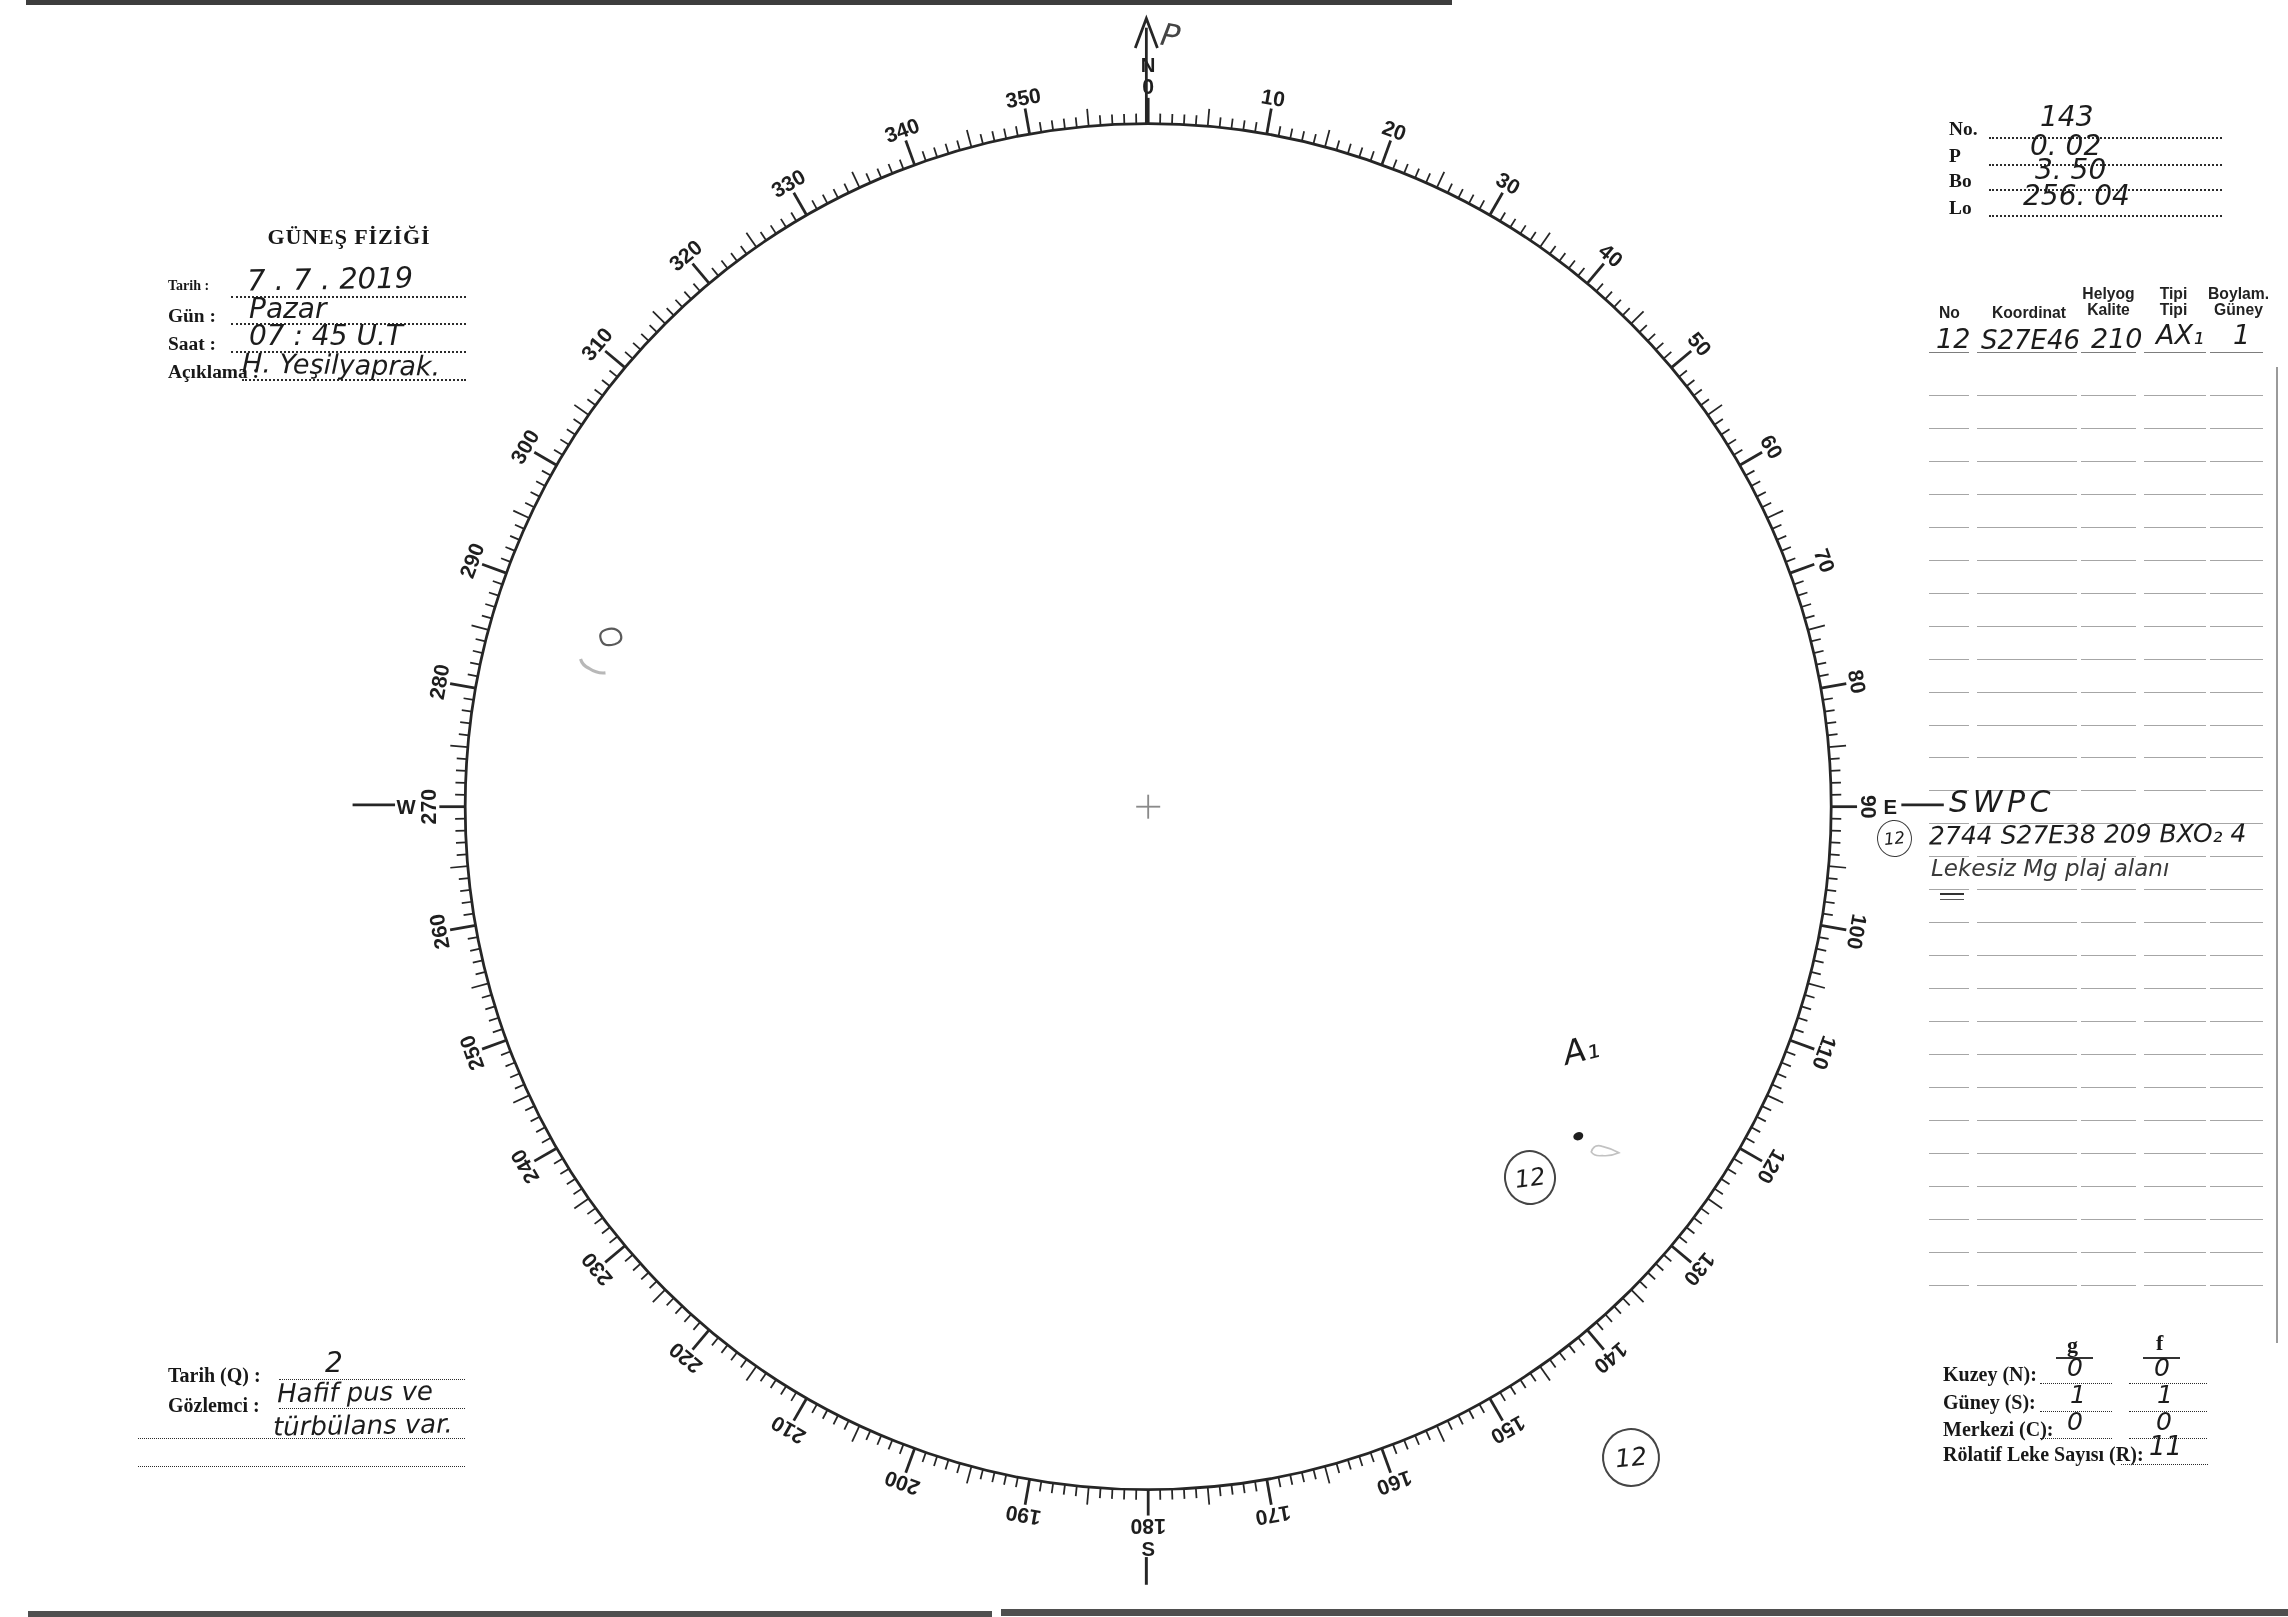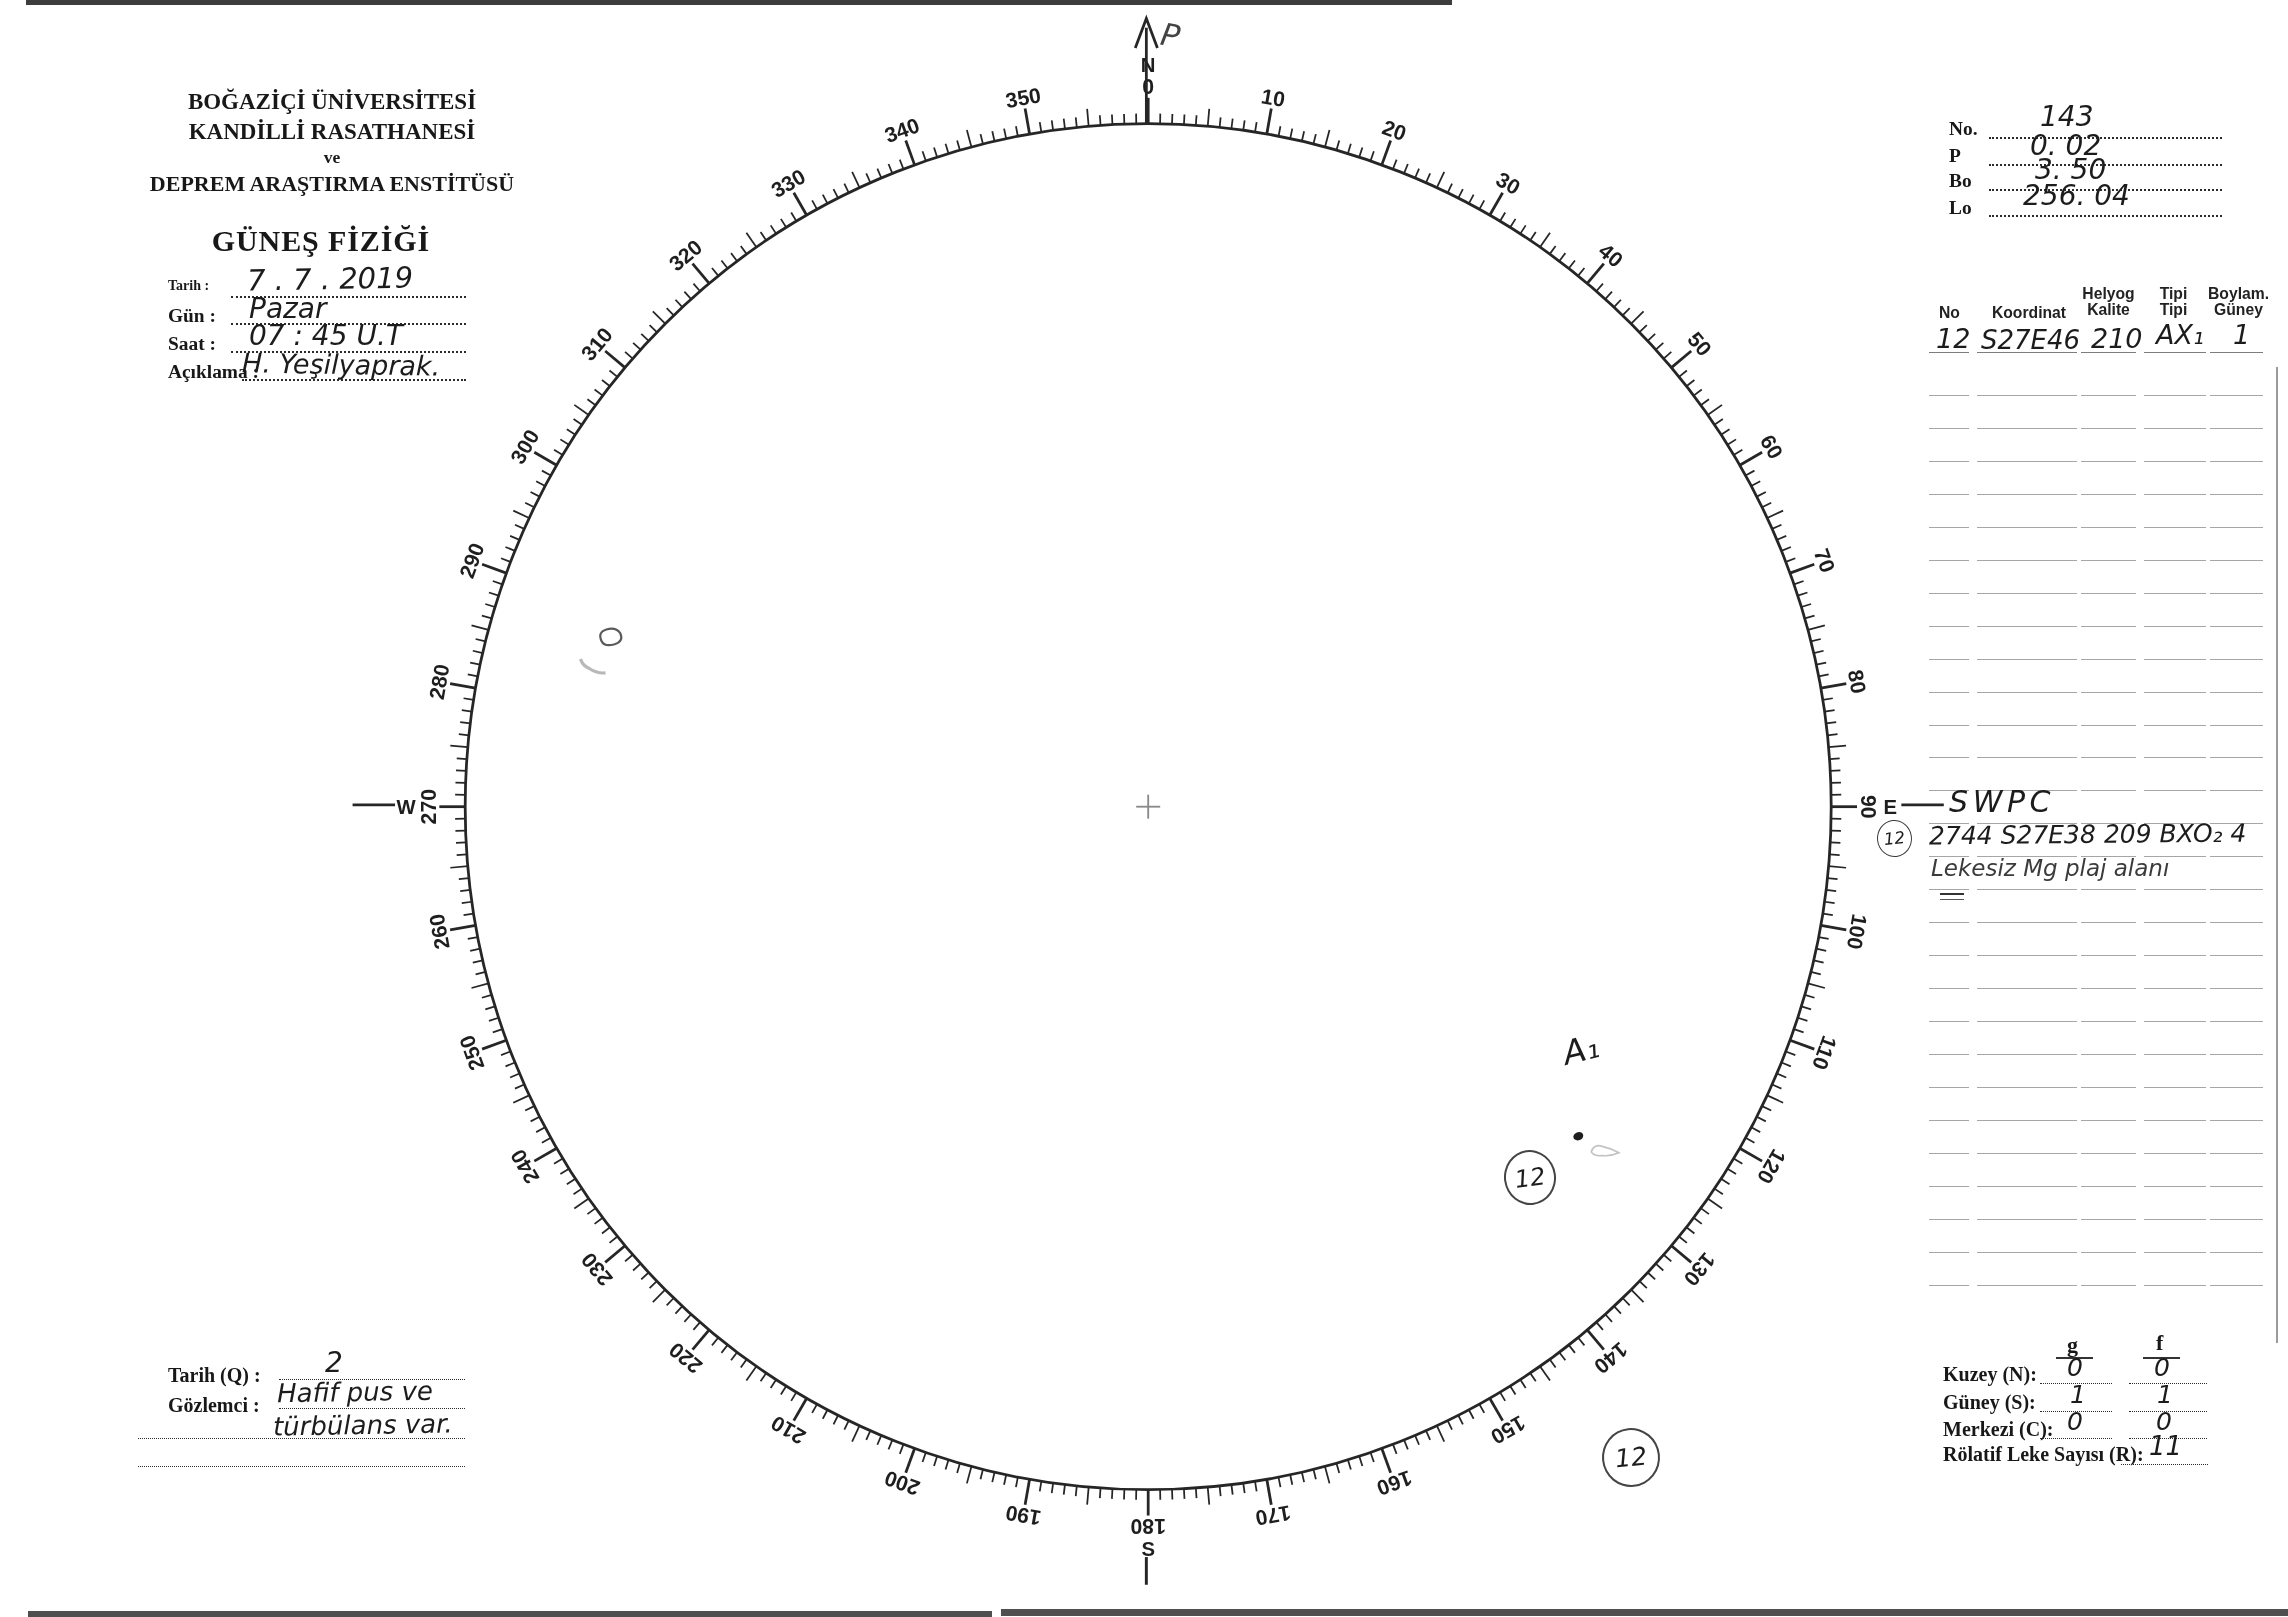--- a/index.html
+++ b/index.html
@@ -19,27 +19,21 @@
 </head>
 <body>
 
 <div class="page">
 
   <div class="scanline" style="left:26px;top:0;width:1426px;height:4.6px;background:#3d3d3d;"></div>
   <div class="scanline" style="left:28px;top:1611px;width:964px;height:5.5px;"></div>
   <div class="scanline" style="left:1001px;top:1609px;width:1287px;height:7.4px;"></div>
   <div class="abs" style="left:2276px;top:367px;width:1.8px;height:976px;background:#9a9a9a;"></div>
 
-  <div class="abs" style="left:129px;top:89px;width:406px;text-align:center;">
-    <div class="lbl" style="font-size:23px;">BOĞAZİÇİ ÜNİVERSİTESİ</div>
-    <div class="lbl" style="font-size:23px;margin-top:3.7px;">KANDİLLİ RASATHANESİ</div>
-    <div class="lbl" style="font-size:17.5px;margin-top:2.8px;">ve</div>
-    <div class="lbl" style="font-size:22px;margin-top:2.8px;">DEPREM ARAŞTIRMA ENSTİTÜSÜ</div>
-  </div>
-  <div class="lbl abs" style="left:118px;top:224px;width:406px;text-align:center;font-size:30px;letter-spacing:0.9px;">GÜNEŞ FİZİĞİ</div>
+  <div class="lbl abs" style="left:146px;top:224px;width:406px;text-align:center;font-size:22px;letter-spacing:0.9px;">GÜNEŞ FİZİĞİ</div>
 
   <div class="lbl abs" style="left:168px;top:278px;font-size:14px;">Tarih :</div>
   <div class="dots abs" style="left:231px;top:268px;width:235px;height:28px;"></div>
   <div class="hw abs" style="left:247px;top:262px;font-size:29px;transform:rotate(-1deg);">7 . 7 .  2019</div>
 
   <div class="lbl abs" style="left:168px;top:305px;font-size:19.4px;">Gün :</div>
   <div class="dots abs" style="left:231px;top:295px;width:235px;height:28px;"></div>
   <div class="hw abs" style="left:249px;top:292px;font-size:28px;">Pazar</div>
 
   <div class="lbl abs" style="left:168px;top:333px;font-size:19.4px;">Saat :</div>

